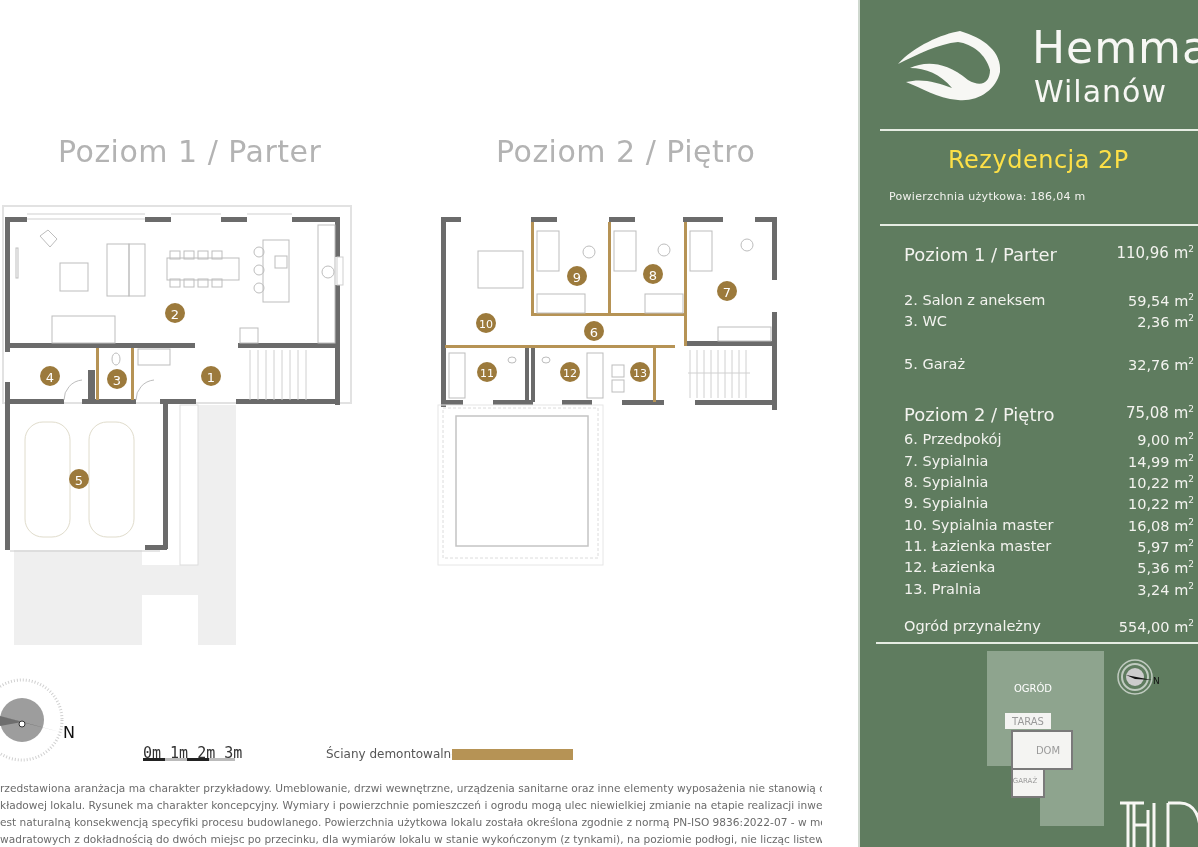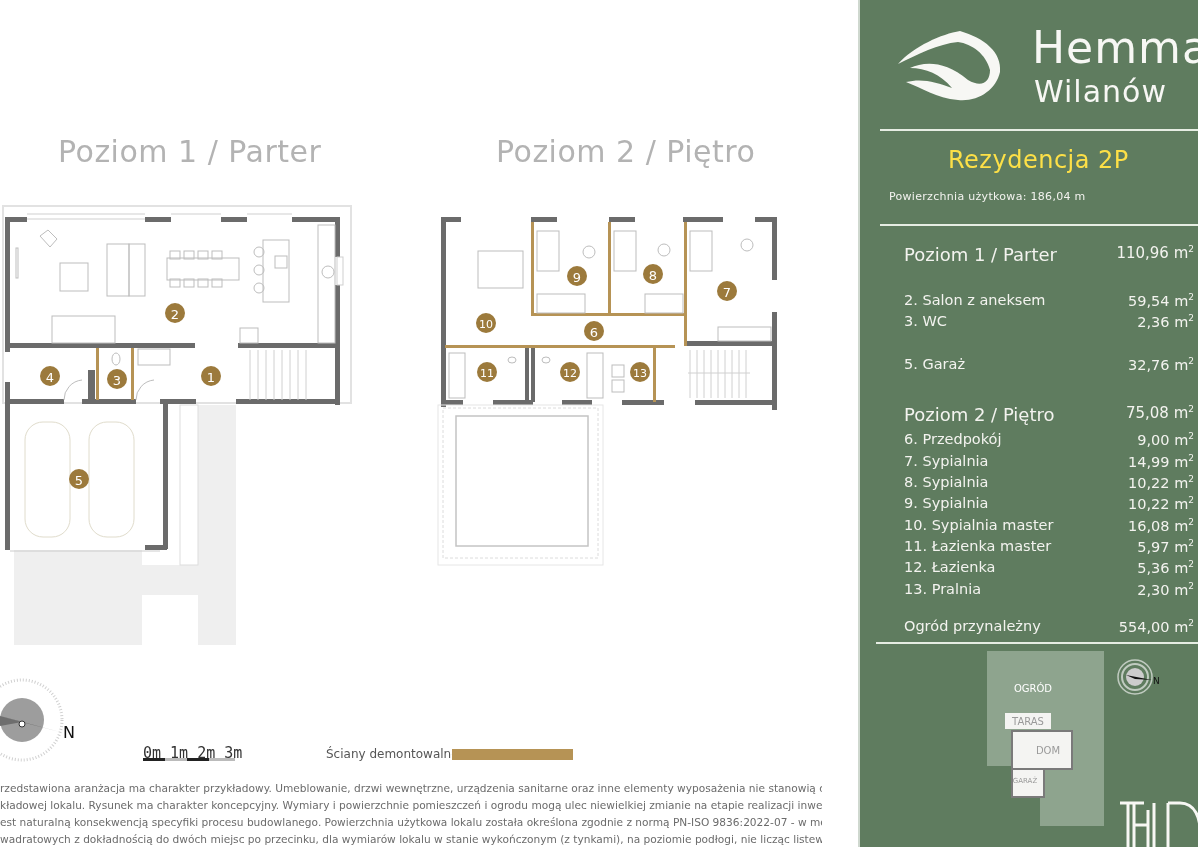--- a/index.html
+++ b/index.html
@@ -301,21 +301,21 @@
   <div class="row item" style="top:538px">
       <span class="lbl">11. Łazienka master</span>
       <span class="val"><span>5,97 m</span><sup>2</sup></span>
     </div>
   <div class="row item" style="top:559px">
       <span class="lbl">12. Łazienka</span>
       <span class="val"><span>5,36 m</span><sup>2</sup></span>
     </div>
   <div class="row item" style="top:581px">
       <span class="lbl">13. Pralnia</span>
-      <span class="val"><span>2,30 m</span><sup>2</sup></span>
+      <span class="val"><span>3,24 m</span><sup>2</sup></span>
     </div>
 
   <div class="row item" style="top:618px">
       <span class="lbl">Ogród przynależny</span>
       <span class="val"><span>554,00 m</span><sup>2</sup></span>
     </div>
   <div class="hr" style="left:16px;top:642px;width:324px"></div>
 
   <svg class="abs" style="left:0;top:0" width="340" height="847">
     <rect x="127" y="651" width="117" height="115" fill="#8ea48e"></rect>

